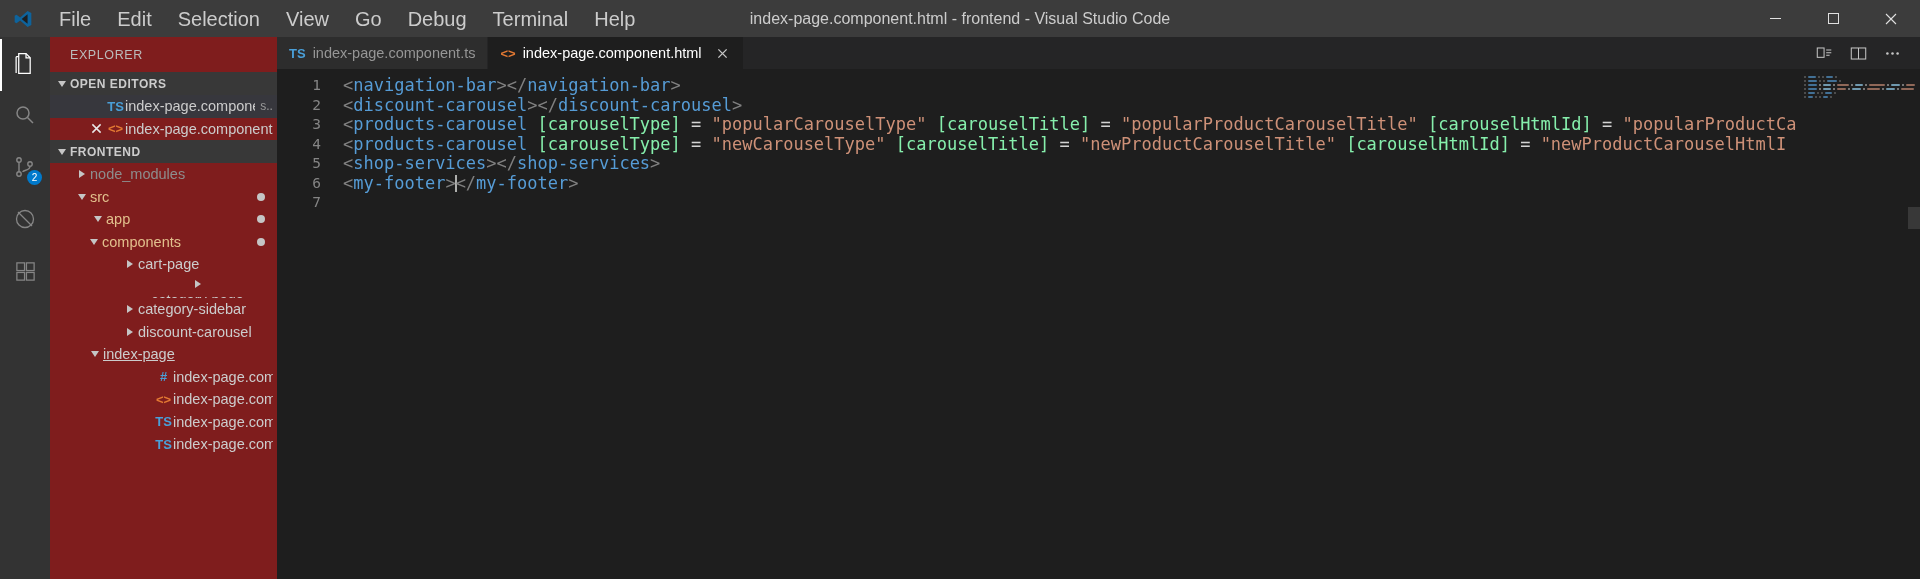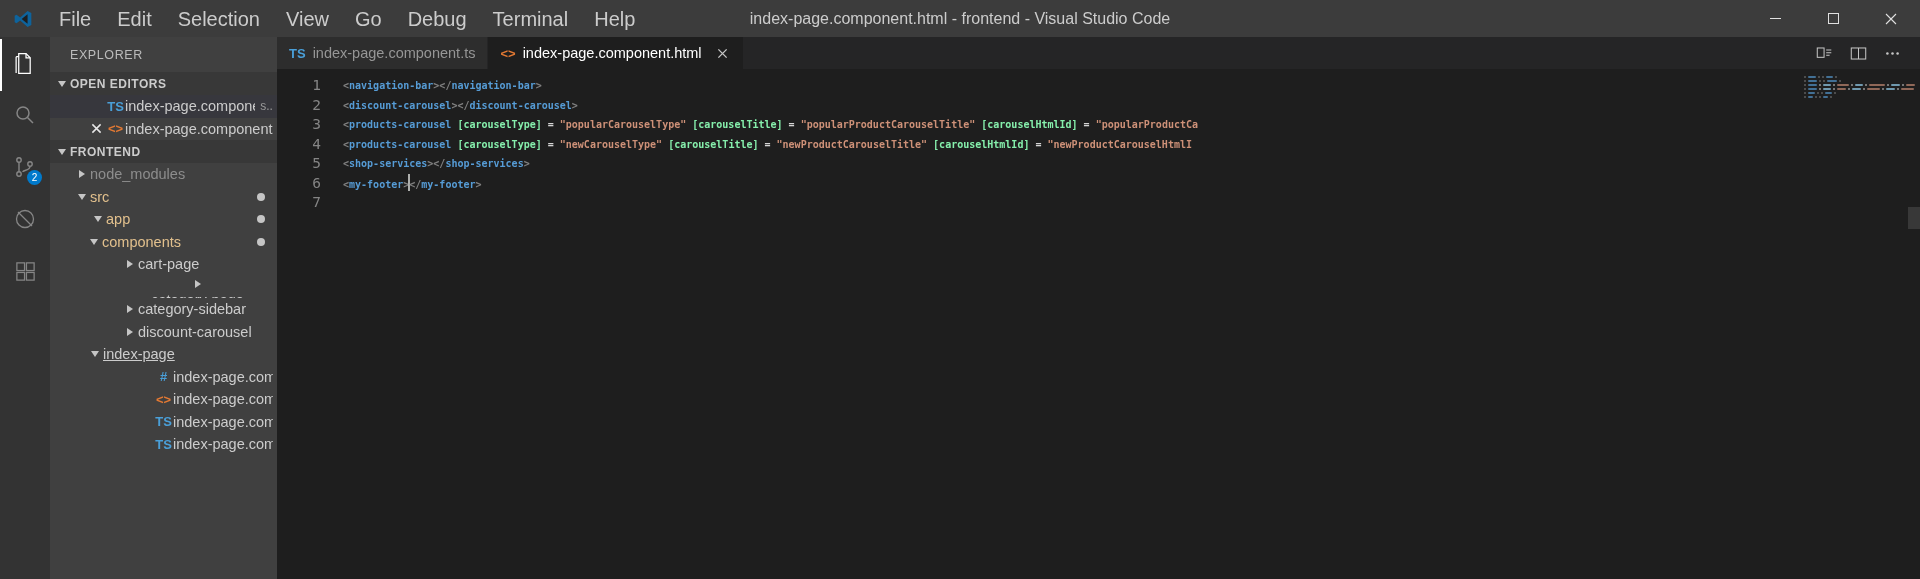--- a/index.html
+++ b/index.html
@@ -70,21 +70,21 @@
     position: absolute; right: 8px; bottom: 10px;
     background: #007acc; color: #fff;
     font-size: 10px; line-height: 15px;
     min-width: 15px; height: 15px; border-radius: 8px;
     text-align: center; font-family: "Liberation Sans", sans-serif;
   }
 
   
   .sidebar {
     width: 227px; min-width: 227px;
-    background: #404040;
+    background: #7f1d1d;
     display: flex; flex-direction: column;
     overflow: hidden;
   }
   .sidebar-title {
     height: 35px; min-height: 35px;
     display: flex; align-items: center;
     padding-left: 20px;
     font-size: 12.5px; letter-spacing: 0.6px;
     color: #bbbbbb; text-transform: uppercase;
   }
@@ -171,26 +171,25 @@
     font-family: "DejaVu Sans Mono", monospace;
     font-size: 14.5px;
     line-height: 19.5px;
     padding-right: 22px;
     user-select: none;
   }
   .code {
     flex: 1; min-width: 0;
     padding-top: 7px;
     font-family: "DejaVu Sans Mono", monospace;
-    font-size: 10px;
+    font-size: 17px;
     line-height: 19.5px;
     white-space: pre;
     overflow: hidden;
     position: relative;
-    font-weight: bold;
   }
   .code .ln { height: 19.5px; }
   .tag   { color: #569cd6; }
   .brk   { color: #808080; }
   .attr  { color: #86efac; }
   .op    { color: #d4d4d4; }
   .str   { color: #ce9178; }
   .cursor {
     display: inline-block; width: 2px; height: 17px;
     background: #aeafad; vertical-align: -3px; margin: 0 -1px;

